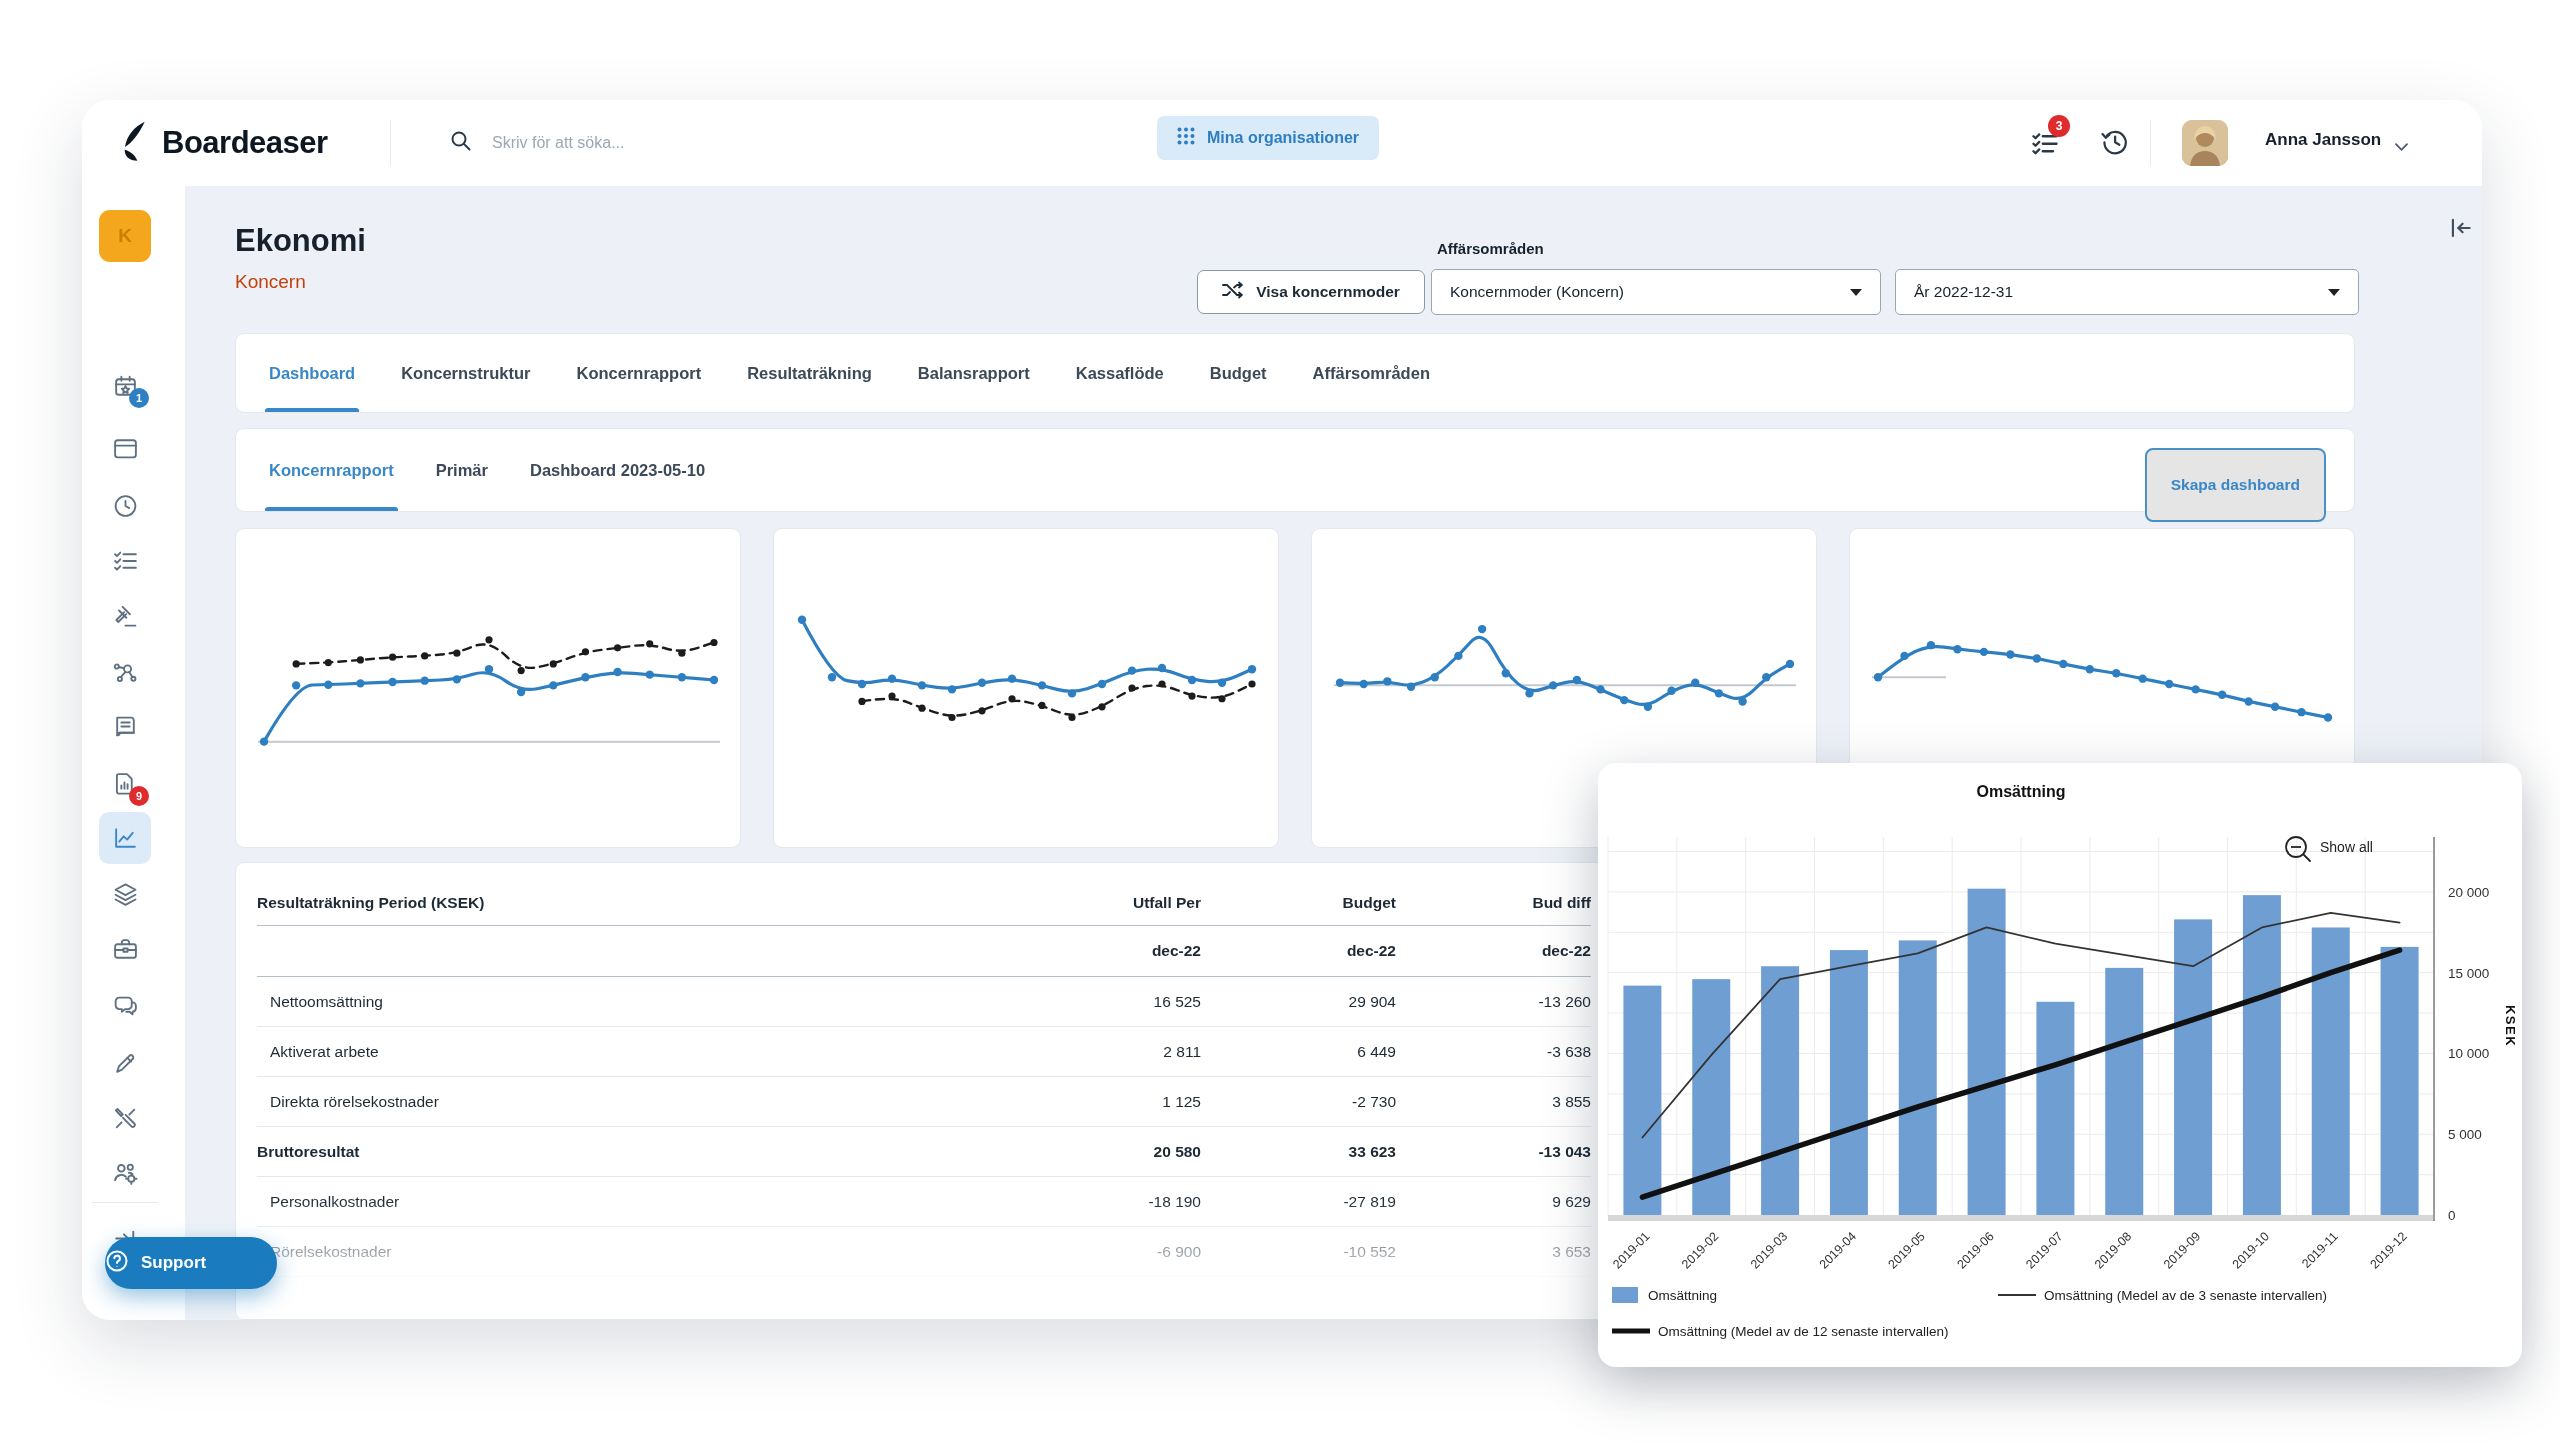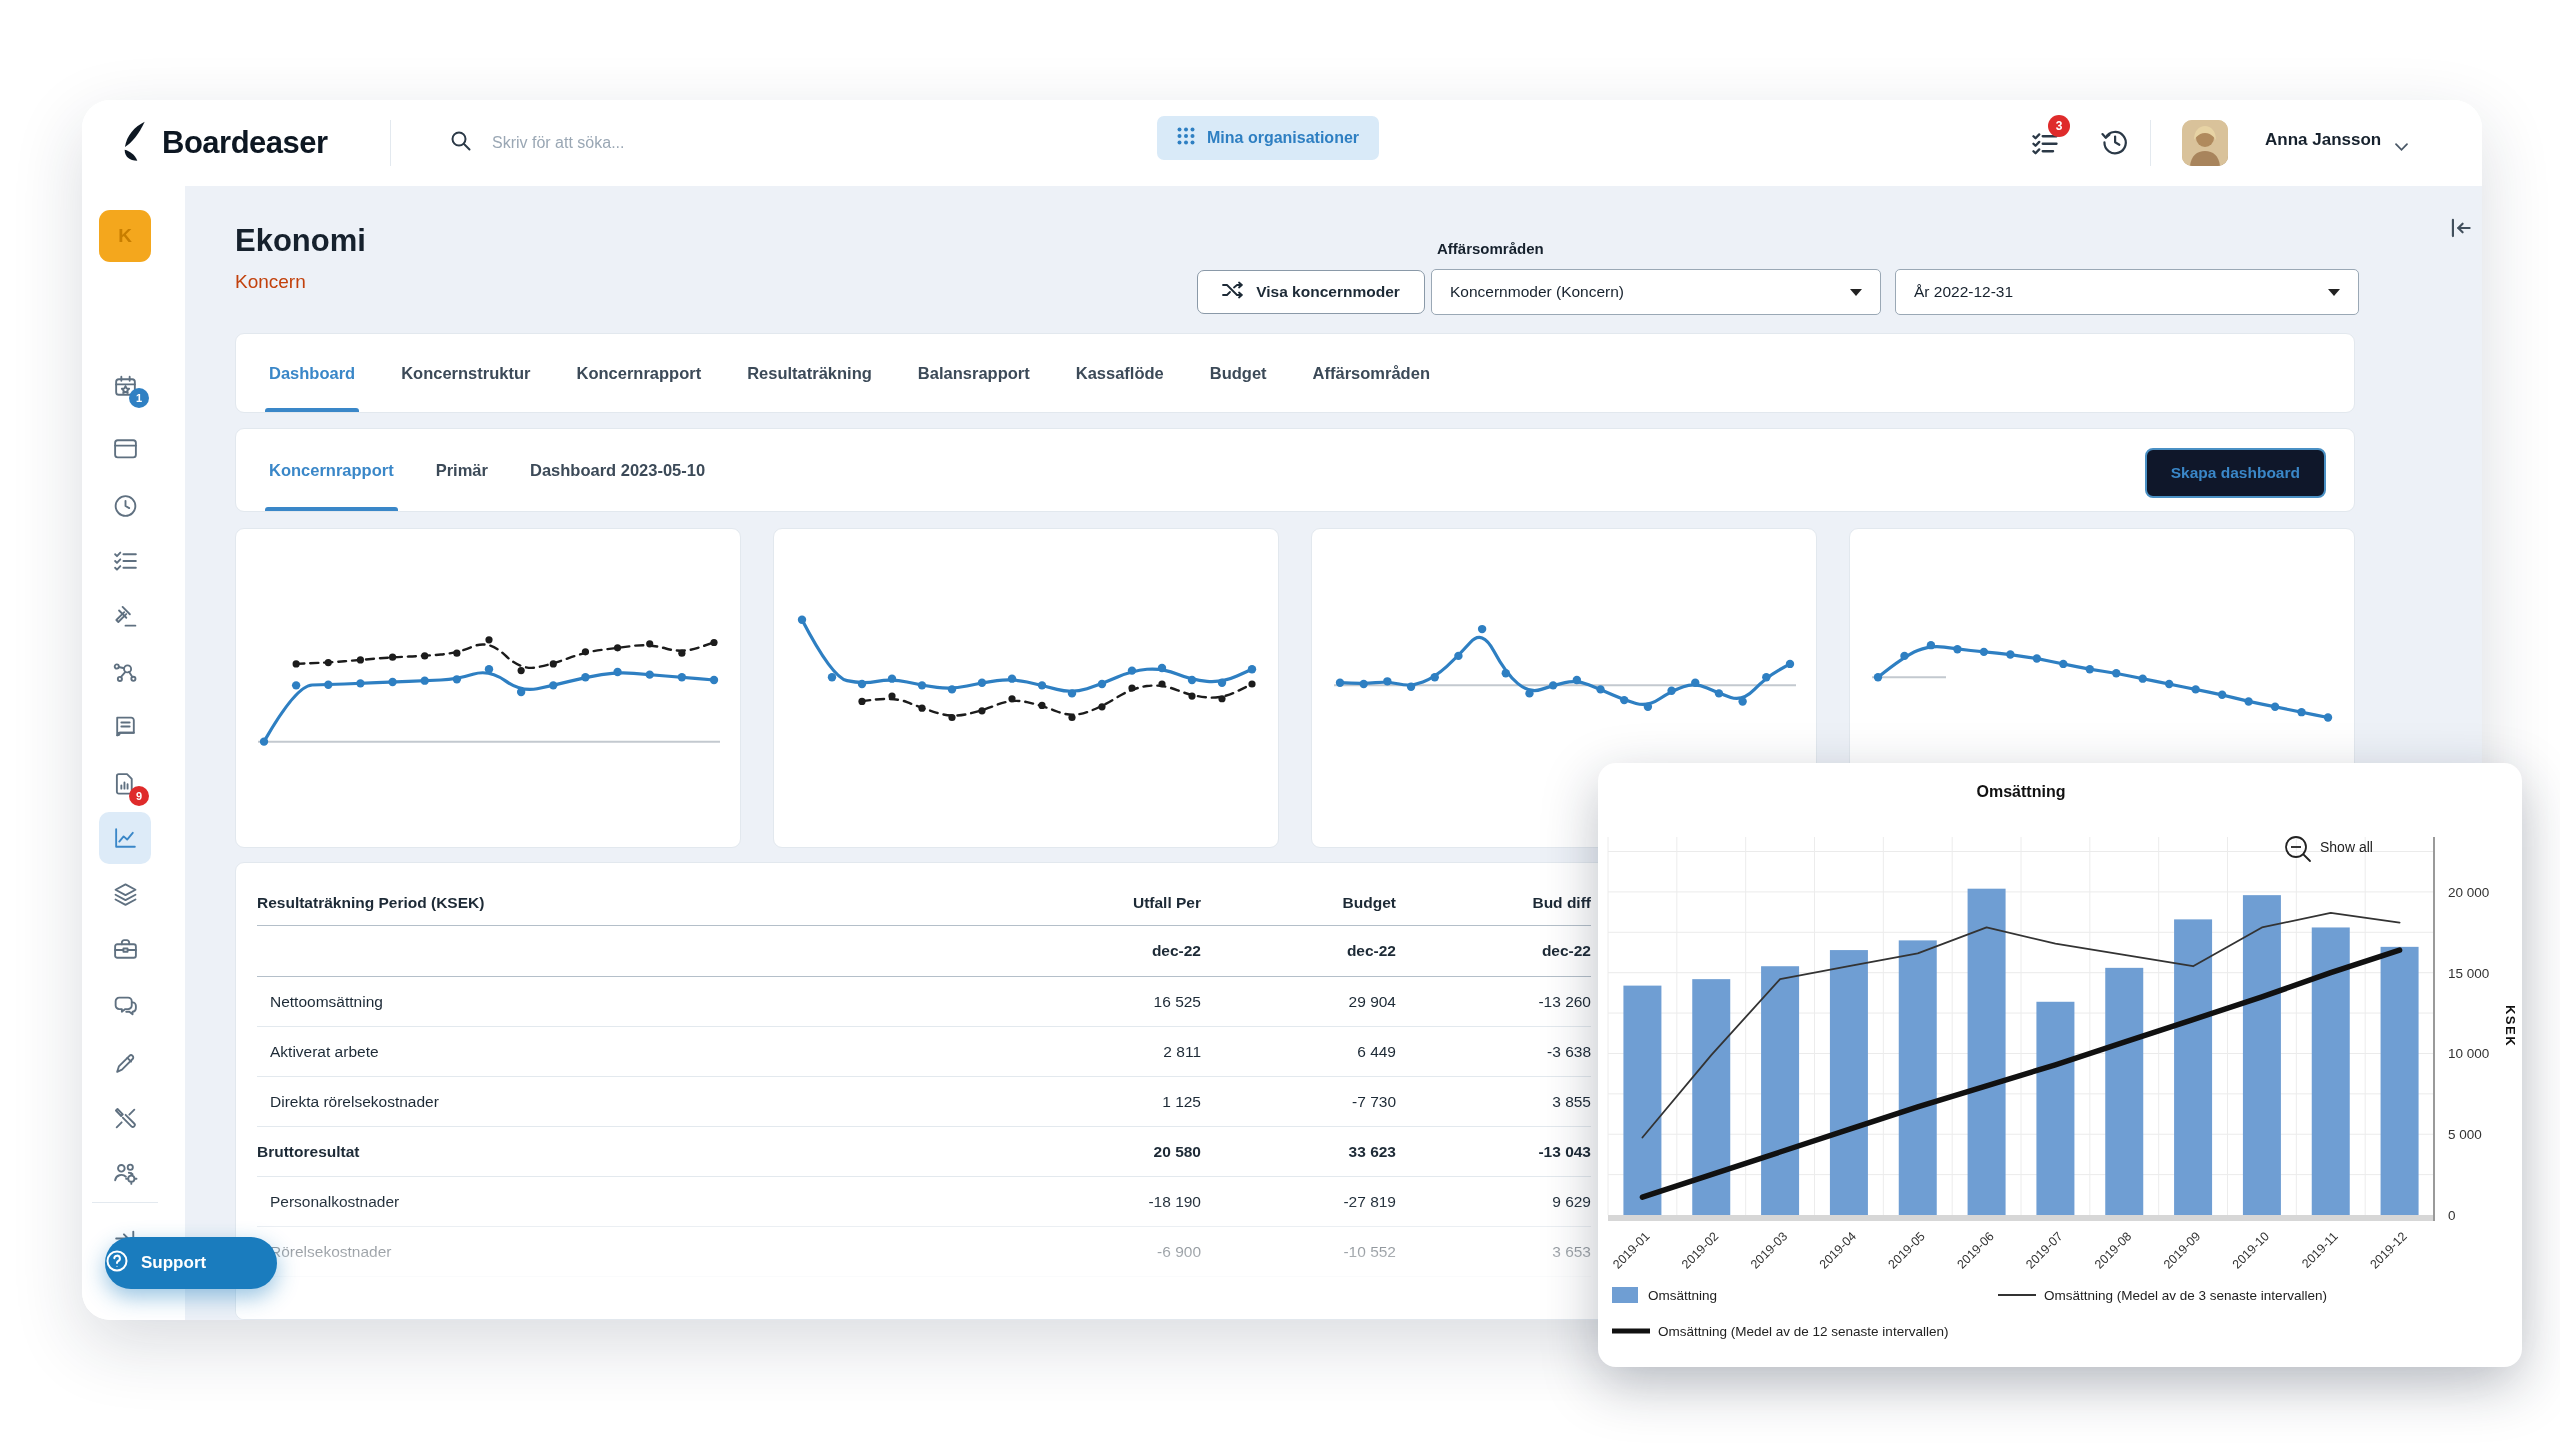--- a/index.html
+++ b/index.html
@@ -51,22 +51,22 @@
     border-top:7px solid #222;}
   .collapse-ic{position:absolute;left:2262px;top:28px;width:28px;height:28px;color:#42505d;cursor:pointer;}
   .card{background:#fff;border:1px solid #e2e8ee;border-radius:9px;box-sizing:border-box;}
   .tabs-card{position:absolute;left:50px;top:147px;width:2120px;height:80px;display:flex;align-items:stretch;
     gap:46px;padding:0 33px;}
   .tab{position:relative;display:flex;align-items:center;font-size:16.5px;font-weight:600;color:#3c4a58;cursor:pointer;}
   .tab.active{color:#3a87c8;}
   .tab.active::after{content:"";position:absolute;left:-4px;right:-4px;bottom:0;height:4px;background:#3a87c8;border-radius:3px 3px 0 0;}
   .subtabs-card{position:absolute;left:50px;top:242px;width:2120px;height:84px;display:flex;align-items:stretch;
     gap:42px;padding:0 33px;}
-  .btn-create{position:absolute;right:28px;top:19px;height:46px;padding:0 24px;border:2px solid #4a90c4;border-radius:8px;
-    background:#0f172a;color:#3a87c8;font-size:15.5px;font-weight:700;display:flex;align-items:center;cursor:pointer;}
+  .btn-create{position:absolute;right:28px;top:19px;height:46px;padding:12px 24px;border:2px solid #4a90c4;border-radius:8px;
+    background:#e5e5e5;color:#3a87c8;font-size:15.5px;font-weight:700;display:flex;align-items:center;cursor:pointer;}
   
   .kpi-row{position:absolute;left:50px;top:342px;width:2120px;height:320px;display:flex;gap:32px;}
   .kpi-card{width:506px;height:320px;position:relative;padding:22px;}
   .kpi-head{display:flex;justify-content:space-between;font-size:17.5px;font-weight:700;color:#16212d;}
   .kpi-spark{position:absolute;left:22px;top:72px;width:462px;height:150px;}
   .kpi-footer{position:absolute;left:22px;bottom:18px;font-size:14px;color:#2b3947;}
   .kpi-partial{position:absolute;left:267px;bottom:28px;font-size:16px;font-weight:700;color:#16212d;}
   
   .table-card{position:absolute;left:50px;top:676px;width:2120px;height:458px;overflow:hidden;}
   table.fin{border-collapse:collapse;margin:18px 0 0 21px;width:1334px;table-layout:fixed;font-size:15.5px;color:#1d2a36;}
@@ -507,21 +507,21 @@
               </tr>
               <tr>
                 <td class="lbl">Aktiverat arbete</td>
                 <td class="num">2 811</td>
                 <td class="num">6 449</td>
                 <td class="num">-3 638</td>
               </tr>
               <tr>
                 <td class="lbl">Direkta rörelsekostnader</td>
                 <td class="num">1 125</td>
-                <td class="num">-7 730</td>
+                <td class="num">-2 730</td>
                 <td class="num">3 855</td>
               </tr>
               <tr class="bold">
                 <td class="lbl">Bruttoresultat</td>
                 <td class="num">20 580</td>
                 <td class="num">33 623</td>
                 <td class="num">-13 043</td>
               </tr>
               <tr>
                 <td class="lbl">Personalkostnader</td>

